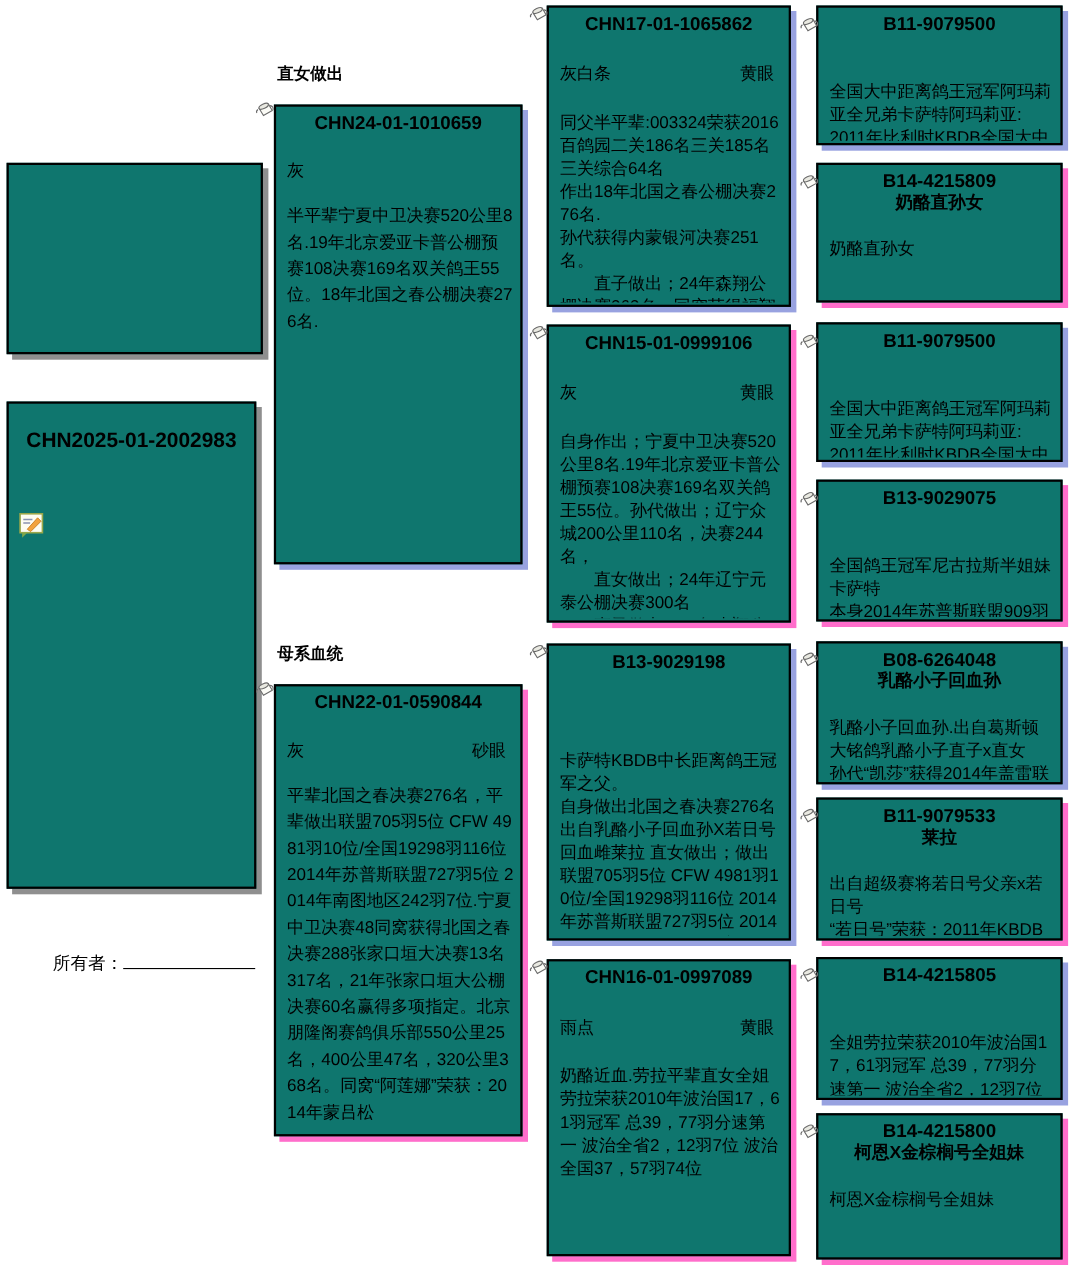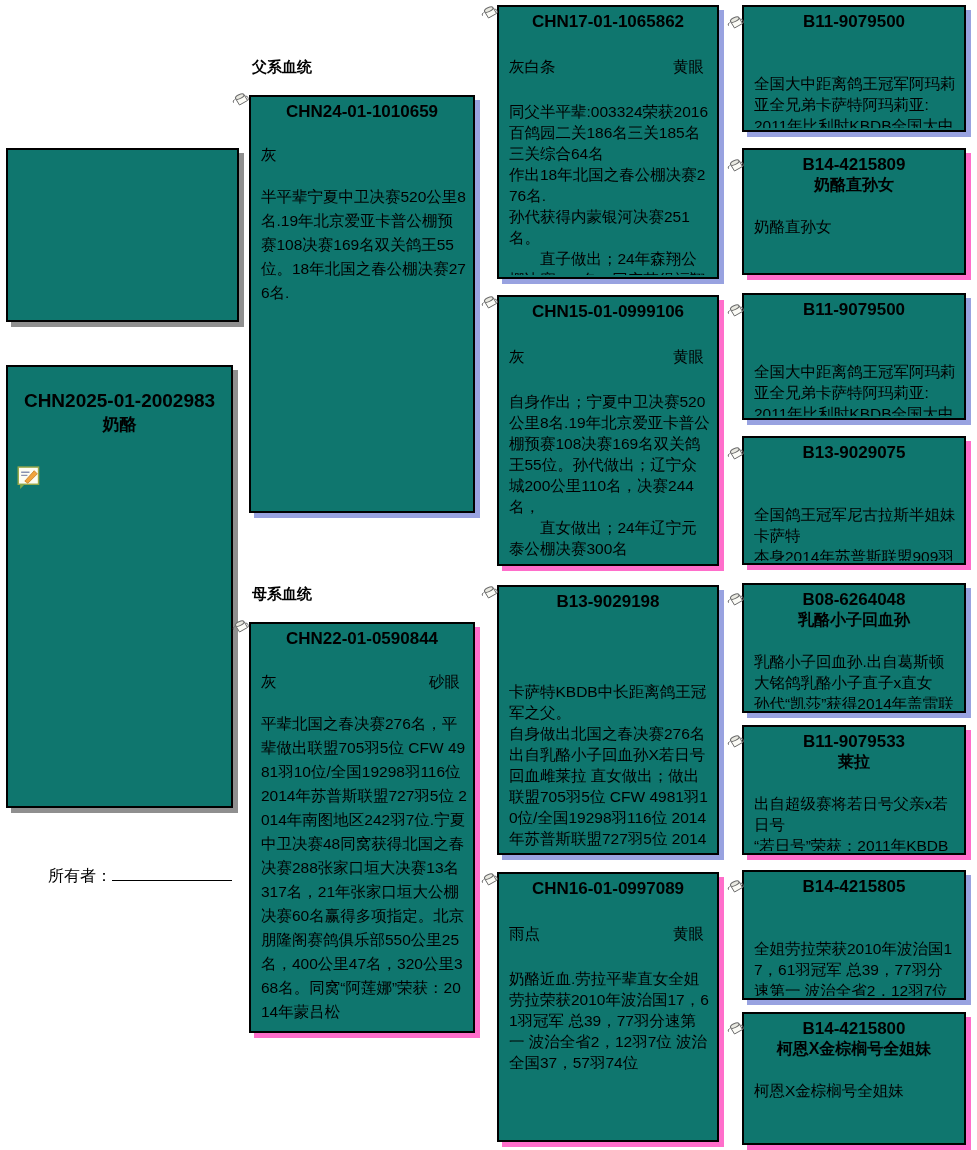--- a/index.html
+++ b/index.html
@@ -32,28 +32,27 @@
   <defs>
     <g id="bucket-shape" stroke="#6b6b6b" stroke-width="1" fill="#fbfbf6">
       <path d="M4.5 9.5 L13 5.5 L16.5 11.5 L8.5 16 Z"></path>
       <ellipse cx="8.7" cy="7.6" rx="4.6" ry="2" transform="rotate(-25 8.7 7.6)" fill="#e9e9e1"></ellipse>
       <path d="M3.5 10.5 q-2 1.5 -1 3.2" fill="none"></path>
       <path d="M14.5 7 q3.5 .5 2.6 4.2" fill="none"></path>
     </g>
   </defs>
 </svg>
 
-<div class="lineage-label" style="left:252px;top:58px">父系血统</div>
+<div class="lineage-label" style="left:252px;top:58px">直女做出</div>
 <div class="lineage-label" style="left:252px;top:585px">母系血统</div>
 
 <div class="box sh-gray" style="left:6px;top:148px;width:233px;height:174px"></div>
 
 <div class="box sh-gray" style="left:6px;top:365px;width:227px;height:443px">
   <div class="main-ring">CHN2025-01-2002983</div>
-  <div class="main-name">奶酪</div>
   <svg class="note" viewBox="0 0 24 24">
     <rect x="1.2" y="2" width="19.5" height="16.5" fill="#fdfdf2" stroke="#9aa84a" stroke-width="1.4"></rect>
     <path d="M4 7 h8 M4 10 h6" stroke="#8a93b0" stroke-width="1.3" fill="none"></path>
     <path d="M7.5 15.5 L16.5 5.5 L19.5 8.5 L10.5 17.5 Z" fill="#f2a33c" stroke="#c87f1f" stroke-width="0.8"></path>
     <path d="M3 18.5 l0 4.5 l4.5 -4.5 Z" fill="#7ea64b"></path>
   </svg>
 </div>
 
 <div class="owner"><span>所有者：</span><span class="owner-line"></span></div>
 

